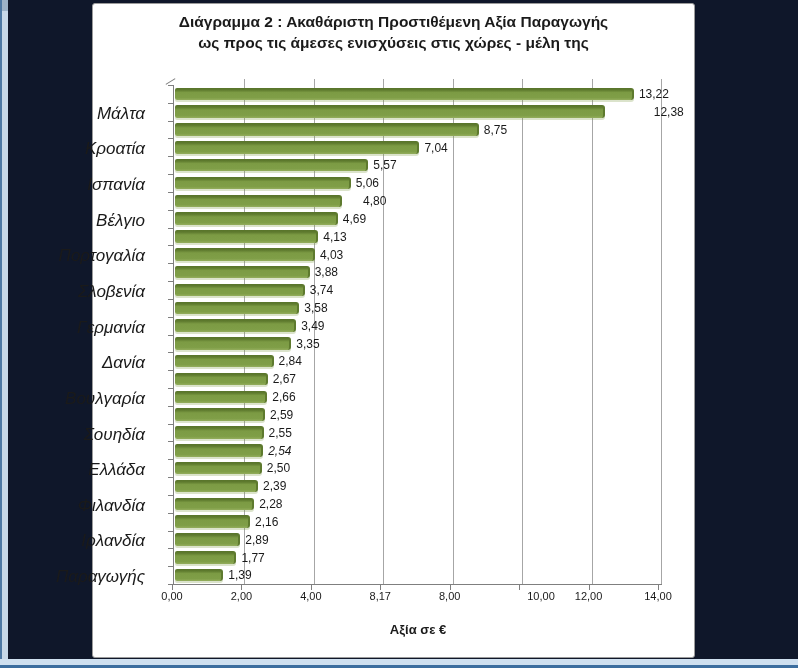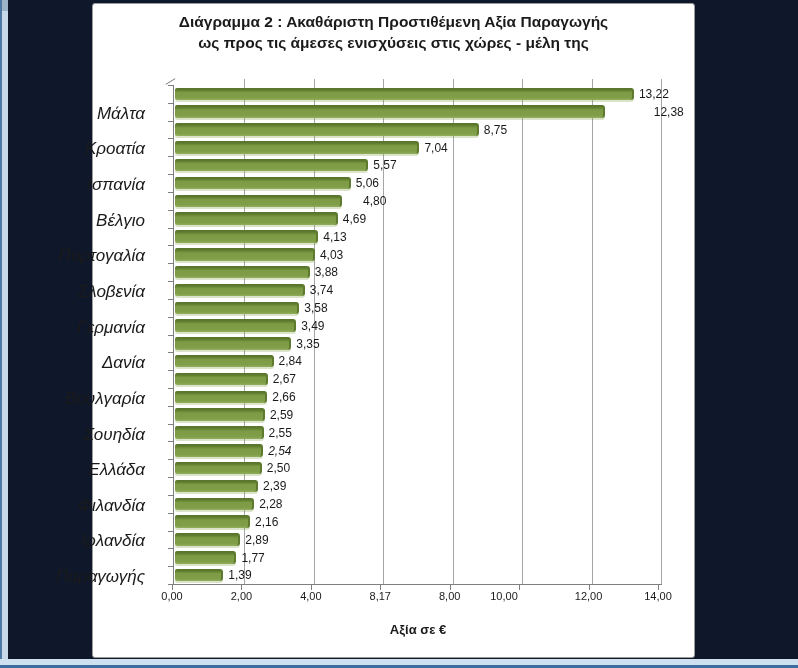--- a/index.html
+++ b/index.html
@@ -200,21 +200,21 @@
       <div class="x-tick-label" style="left: 56px;">0,00</div>
       <div class="x-tick" style="left: 148.429px;"></div>
       <div class="x-tick-label" style="left: 125.429px;">2,00</div>
       <div class="x-tick" style="left: 217.857px;"></div>
       <div class="x-tick-label" style="left: 194.857px;">4,00</div>
       <div class="x-tick" style="left: 287.286px;"></div>
       <div class="x-tick-label" style="left: 264.286px;">8,17</div>
       <div class="x-tick" style="left: 356.714px;"></div>
       <div class="x-tick-label" style="left: 333.714px;">8,00</div>
       <div class="x-tick" style="left: 426.143px;"></div>
-      <div class="x-tick-label" style="left: 388px;">10,00</div>
+      <div class="x-tick-label" style="left: 425px;">10,00</div>
       <div class="x-tick" style="left: 495.571px;"></div>
       <div class="x-tick-label" style="left: 472.571px;">12,00</div>
       <div class="x-tick" style="left: 565px;"></div>
       <div class="x-tick-label" style="left: 542px;">14,00</div>
       <div class="bar" style="left: 82px; top: 83.6607px; width: 458.923px;"></div>
       <div class="value-label" style="left: 545.923px; top: 83.1607px;">13,22</div>
       <div class="bar" style="left: 82px; top: 101.482px; width: 429.763px;"></div>
       <div class="value-label" style="left: 516.763px; top: 100.982px; margin-left: 44px;">12,38</div>
       <div class="bar" style="left: 82px; top: 119.304px; width: 303.75px;"></div>
       <div class="value-label" style="left: 390.75px; top: 118.804px;">8,75</div>

